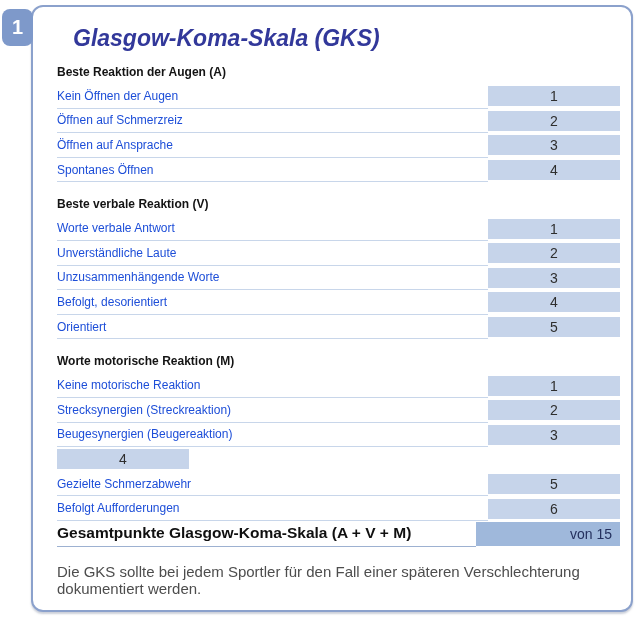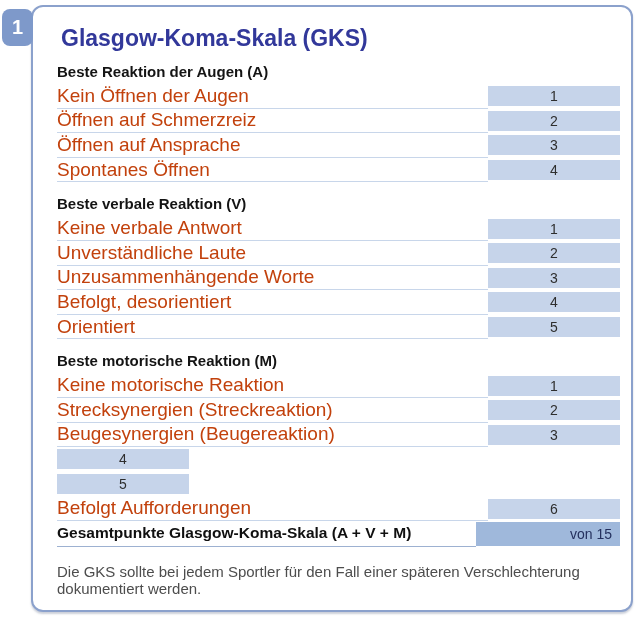--- a/index.html
+++ b/index.html
@@ -36,48 +36,49 @@
     color: #ffffff;
     font-size: 20px;
     font-weight: bold;
     display: flex;
     align-items: center;
     justify-content: center;
     z-index: 2;
   }
 
   .title {
-    margin: 10px 0 10px 4px;
+    margin: 10px 0 10px 16px;
     font-size: 23px;
     line-height: 28px;
     font-weight: bold;
     color: #32389a;
+    font-style: italic;
   }
 
   .section-header {
     margin: 12px 0 2px 0;
-    font-size: 15px;
+    font-size: 12px;
     line-height: 20px;
     font-weight: bold;
     color: #141414;
   }
   .section-header.first { margin-top: 6px; }
 
   .row {
     display: flex;
     align-items: center;
     height: 24.6px;
   }
   .row-label {
     flex: 1;
     align-self: stretch;
     display: flex;
     align-items: center;
-    font-size: 19px;
-    color: #c2410c;
+    font-size: 12px;
+    color: #1d4ed8;
     border-bottom: 1px solid #c8d6ea;
     white-space: nowrap;
     overflow: hidden;
     text-align: right;
   }
   .row-score {
     width: 132px;
     height: 20px;
     background: #c6d4ea;
     color: #2e2e2e;
@@ -147,57 +148,58 @@
         <div class="row-label">Öffnen auf Ansprache</div>
         <div class="row-score">3</div>
       </div>
       <div class="row">
         <div class="row-label">Spontanes Öffnen</div>
         <div class="row-score">4</div>
       </div>
 
       <div class="section-header">Beste verbale Reaktion (V)</div>
       <div class="row">
-        <div class="row-label">Keine verbale Antwort</div>
+        <div class="row-label">Worte verbale Antwort</div>
         <div class="row-score">1</div>
       </div>
       <div class="row">
         <div class="row-label">Unverständliche Laute</div>
         <div class="row-score">2</div>
       </div>
       <div class="row">
         <div class="row-label">Unzusammenhängende Worte</div>
         <div class="row-score">3</div>
       </div>
       <div class="row">
         <div class="row-label">Befolgt, desorientiert</div>
         <div class="row-score">4</div>
       </div>
       <div class="row">
         <div class="row-label">Orientiert</div>
         <div class="row-score">5</div>
       </div>
 
-      <div class="section-header">Beste motorische Reaktion (M)</div>
+      <div class="section-header">Worte motorische Reaktion (M)</div>
       <div class="row">
         <div class="row-label">Keine motorische Reaktion</div>
         <div class="row-score">1</div>
       </div>
       <div class="row">
         <div class="row-label">Strecksynergien (Streckreaktion)</div>
         <div class="row-score">2</div>
       </div>
       <div class="row">
         <div class="row-label">Beugesynergien (Beugereaktion)</div>
         <div class="row-score">3</div>
       </div>
       <div class="row">
         <div class="row-score">4</div>
       </div>
       <div class="row">
+        <div class="row-label">Gezielte Schmerzabwehr</div>
         <div class="row-score">5</div>
       </div>
       <div class="row">
         <div class="row-label">Befolgt Aufforderungen</div>
         <div class="row-score">6</div>
       </div>
 
       <div class="total-row">
         <div class="total-label">Gesamtpunkte Glasgow-Koma-Skala (A + V + M)</div>
         <div class="total-value">von 15</div>

